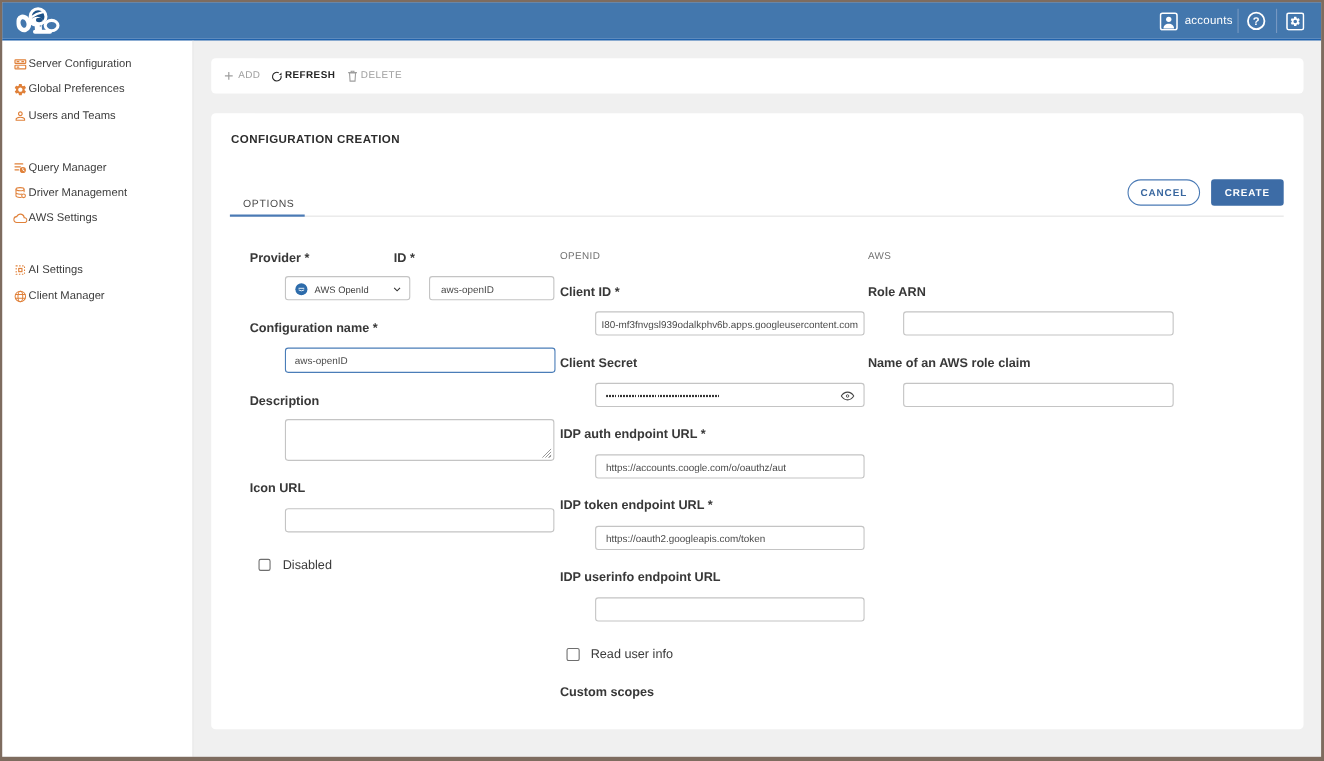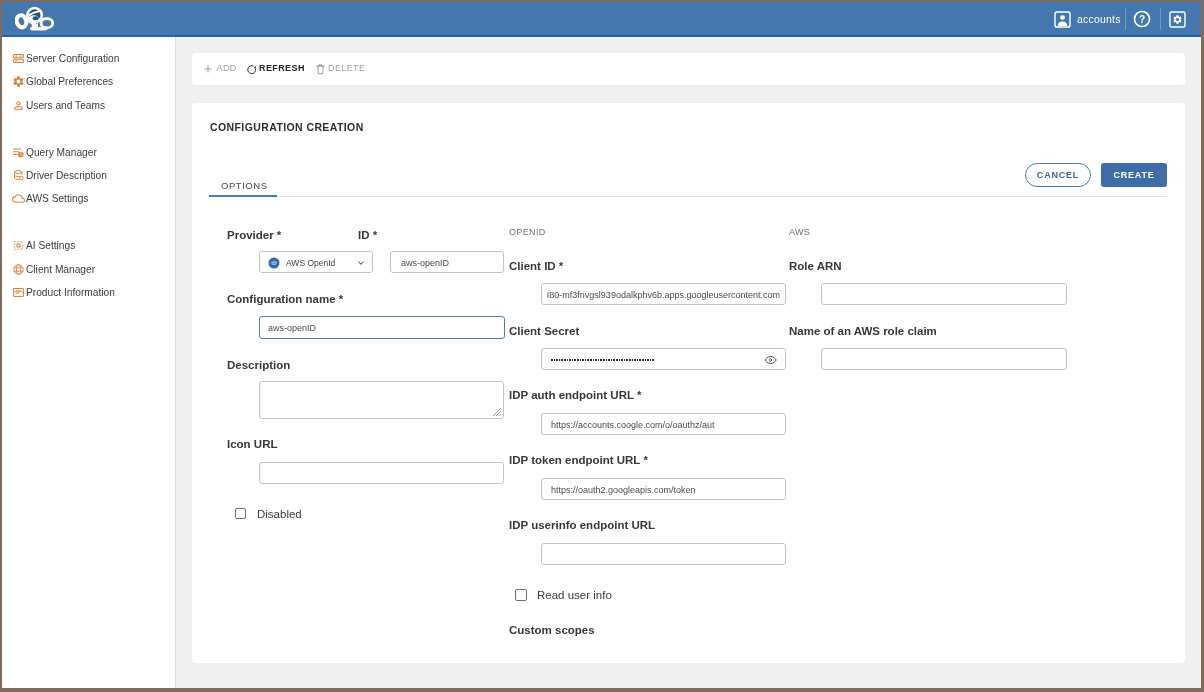--- a/index.html
+++ b/index.html
@@ -124,21 +124,21 @@
       <span>Query Manager</span>
     </div>
     <div class="menu-item" style="top:127px">
       <svg width="13" height="13" viewBox="0 0 24 24">
         <g fill="none" stroke="#e0813a" stroke-width="1.8">
           <ellipse cx="11.5" cy="5.5" rx="6.8" ry="2.6"></ellipse>
           <path d="M4.7 5.5v11.2c0 1.5 3 2.7 6.8 2.7 1 0 2 -.1 2.8 -.2M18.3 5.5v5.2M4.7 11.2c0 1.5 3 2.7 6.8 2.7 1.2 0 2.4-.1 3.4-.3"></path>
           <circle cx="17.4" cy="16.6" r="3.1"></circle>
         </g>
       </svg>
-      <span>Driver Description</span>
+      <span>Driver Management</span>
     </div>
     <div class="menu-item" style="top:150.4px">
       <svg width="13" height="13" viewBox="0 0 24 24">
         <path fill="#e0813a" fill-rule="evenodd" d="M19.35 10.04A7.49 7.49 0 0 0 12 4C9.11 4 6.6 5.64 5.35 8.04A5.994 5.994 0 0 0 0 14c0 3.31 2.69 6 6 6h13c2.76 0 5-2.24 5-5 0-2.64-2.05-4.78-4.65-4.96zM19 18H6c-2.21 0-4-1.79-4-4s1.79-4 4-4h.71C7.37 7.69 9.48 6 12 6c3.04 0 5.5 2.46 5.5 5.5v.5H19c1.66 0 3 1.34 3 3s-1.34 3-3 3z"></path>
       </svg>
       <span>AWS Settings</span>
     </div>
     <div class="menu-item" style="top:197.2px">
       <svg width="13" height="13" viewBox="0 0 24 24">
         <g fill="none" stroke="#e0813a">
@@ -150,29 +150,20 @@
     </div>
     <div class="menu-item" style="top:220.6px">
       <svg width="13" height="13" viewBox="0 0 24 24">
         <g fill="none" stroke="#e0813a" stroke-width="1.7">
           <circle cx="12" cy="12" r="8.8"></circle>
           <ellipse cx="12" cy="12" rx="4" ry="8.8"></ellipse>
           <path d="M3.6 8.8h16.8M3.6 15.2h16.8"></path>
         </g>
       </svg>
       <span>Client Manager</span>
-    </div>
-    <div class="menu-item" style="top:244px">
-      <svg width="13" height="13" viewBox="0 0 24 24">
-        <g fill="none" stroke="#e0813a" stroke-width="2">
-          <rect x="3" y="4.5" width="18" height="15" rx="1.5"></rect>
-          <path d="M6.8 9.5h10.4M6.8 13h6" stroke-linecap="round"></path>
-        </g>
-      </svg>
-      <span>Product Information</span>
     </div>
   </div>
   <div class="abs main"></div>
   <div class="abs toolbar" id="toolbar">
     <svg style="position:absolute;left:11px;top:11px" width="10" height="10" viewBox="0 0 24 24">
       <path d="M12 3.5v17M3.5 12h17" stroke="#9e9e9e" stroke-width="2.6" fill="none"></path>
     </svg>
     <span class="tbtn dis" style="position:absolute;left:24.5px;top:10px">ADD</span>
     <svg style="position:absolute;left:54px;top:10.5px" width="11" height="11" viewBox="0 0 24 24">
       <path d="M20.8 10.4 A8.6 8.6 0 1 1 16.2 4.6" stroke="#262626" stroke-width="2.1" fill="none"></path>

